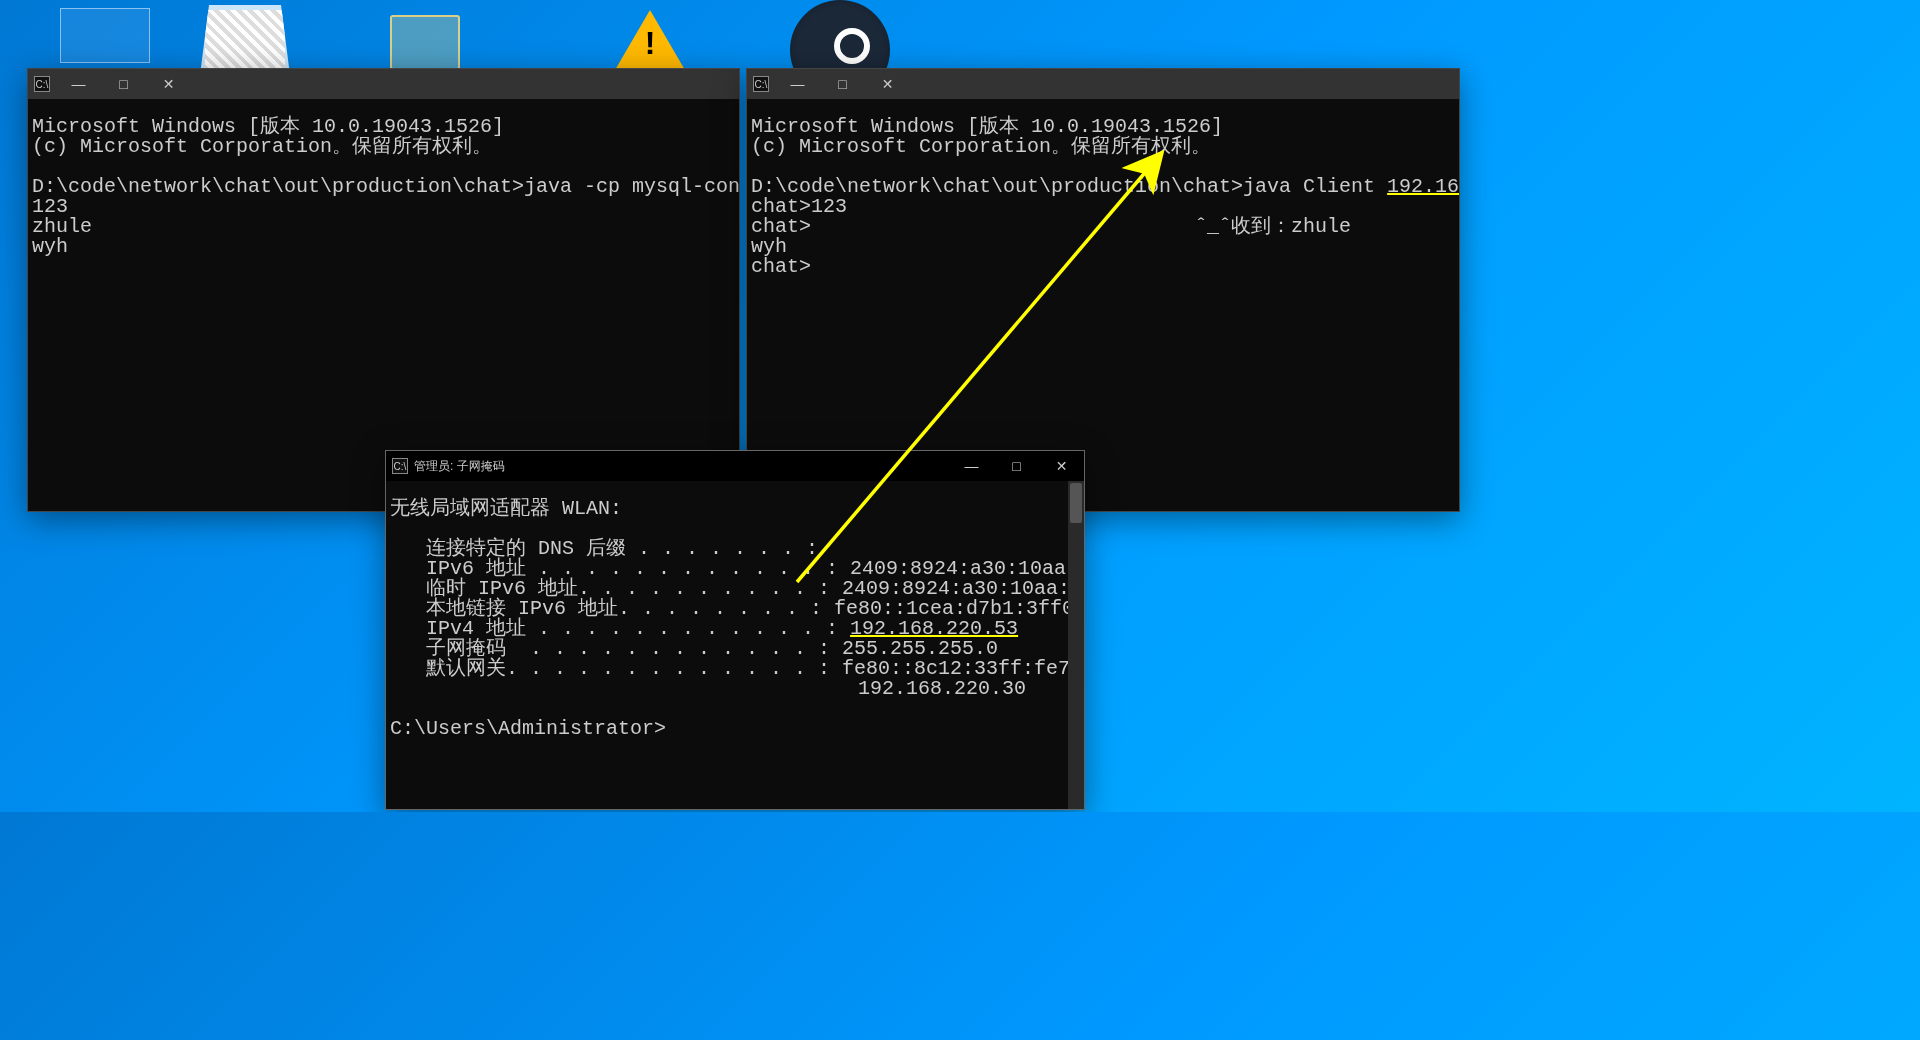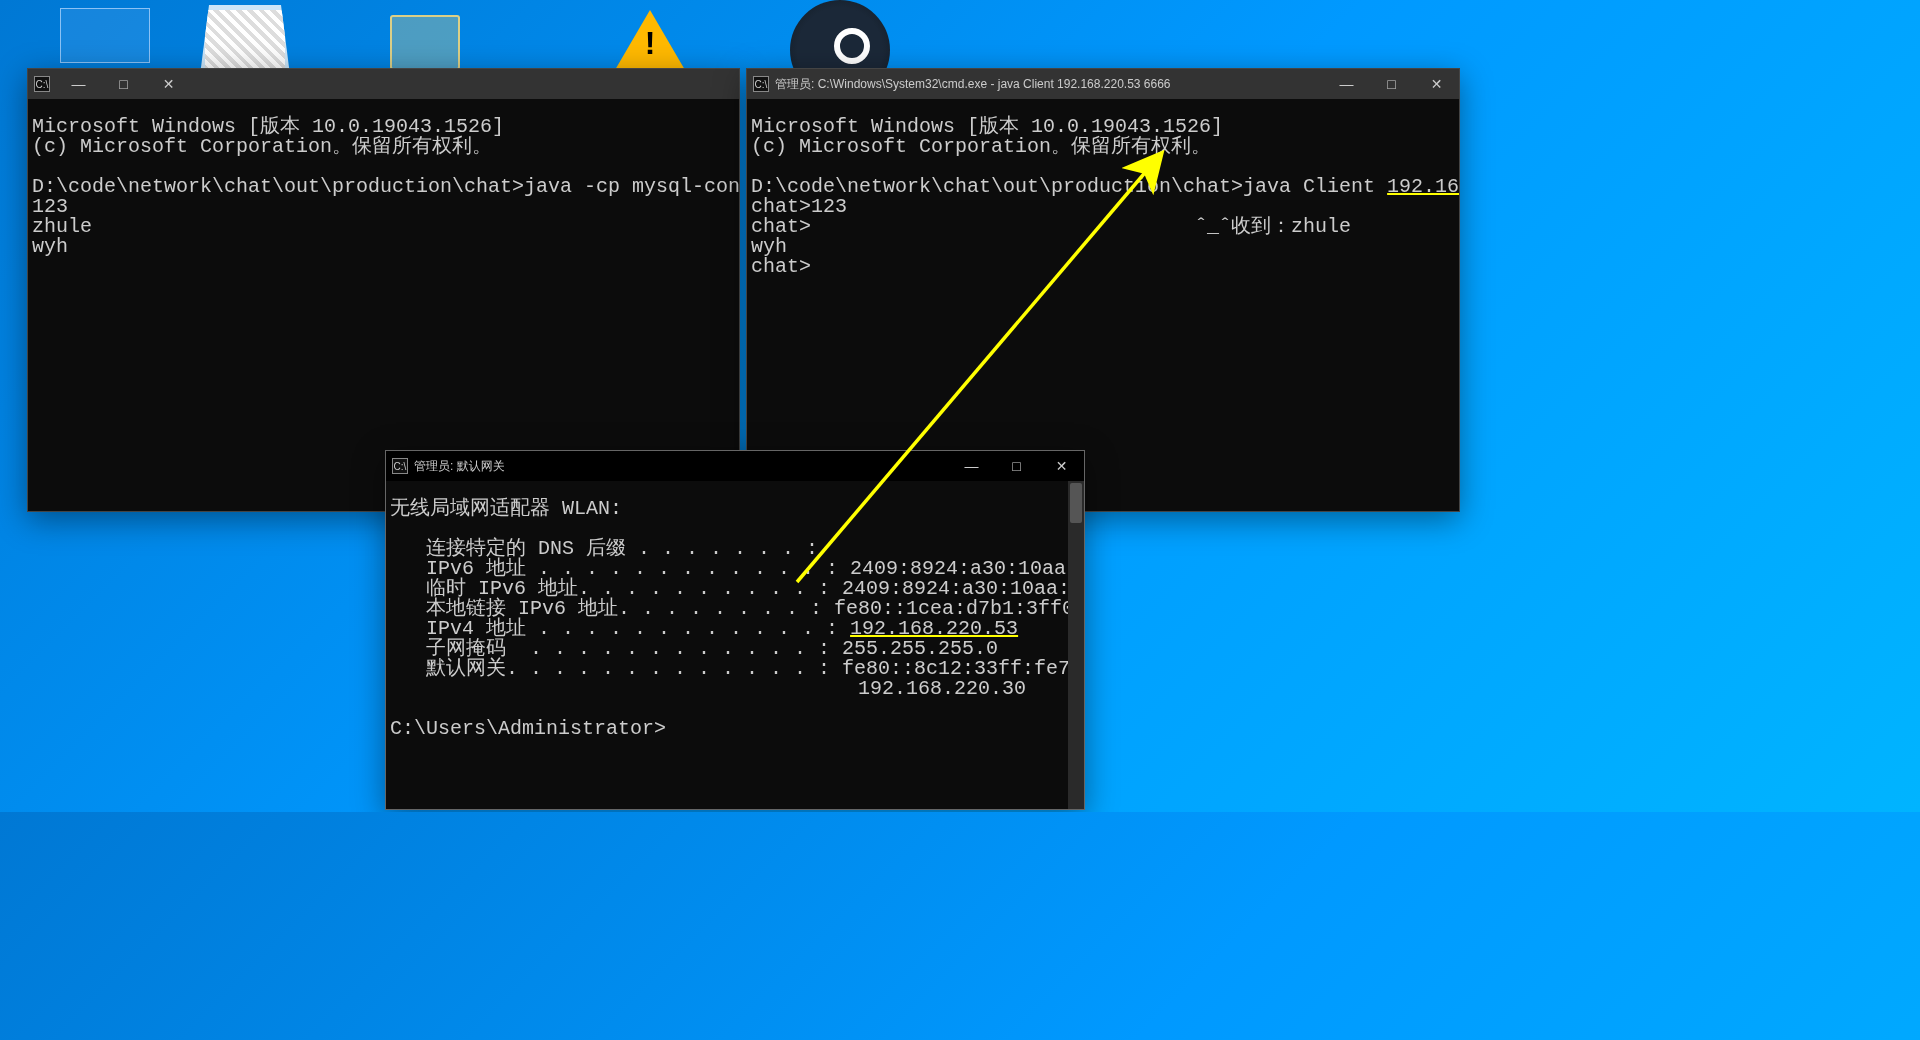--- a/index.html
+++ b/index.html
@@ -200,41 +200,40 @@
 
 D:\code\network\chat\out\production\chat&gt;java -cp mysql-connector-java-8.0.28.jar;. Server 6666
 123
 zhule
 wyh</div>
 </div>
 
 <div class="cmd-window" id="win2">
   <div class="titlebar">
     <span class="titlebar-icon">C:\</span>
-    <span class="titlebar-text">管理员: C:\Windows\System32\cmd.exe - java  Client 192.168.220.53 6666</span>
     <div class="titlebar-btns">
       <div class="titlebar-btn">—</div>
       <div class="titlebar-btn">□</div>
       <div class="titlebar-btn close">✕</div>
     </div>
   </div>
   <div class="cmd-content" id="win2-content">Microsoft Windows [版本 10.0.19043.1526]
 (c) Microsoft Corporation。保留所有权利。
 
 D:\code\network\chat\out\production\chat&gt;java Client <span class="underline">192.168.220.53</span> 6666
 chat&gt;123
 chat&gt;                                ˆ_ˆ收到：zhule
 wyh
 chat&gt;</div>
 </div>
 
 <div class="cmd-window" id="win3">
   <div class="titlebar">
     <span class="titlebar-icon">C:\</span>
-    <span class="titlebar-text">管理员: 默认网关</span>
+    <span class="titlebar-text">管理员: 子网掩码</span>
     <div class="titlebar-btns">
       <div class="titlebar-btn">—</div>
       <div class="titlebar-btn">□</div>
       <div class="titlebar-btn close">✕</div>
     </div>
   </div>
   <div class="cmd-content" id="win3-content">无线局域网适配器 WLAN:
 
    连接特定的 DNS 后缀 . . . . . . . :
    IPv6 地址 . . . . . . . . . . . . : 2409:8924:a30:10aa:1cea:d7b1:3ff0:abd3

